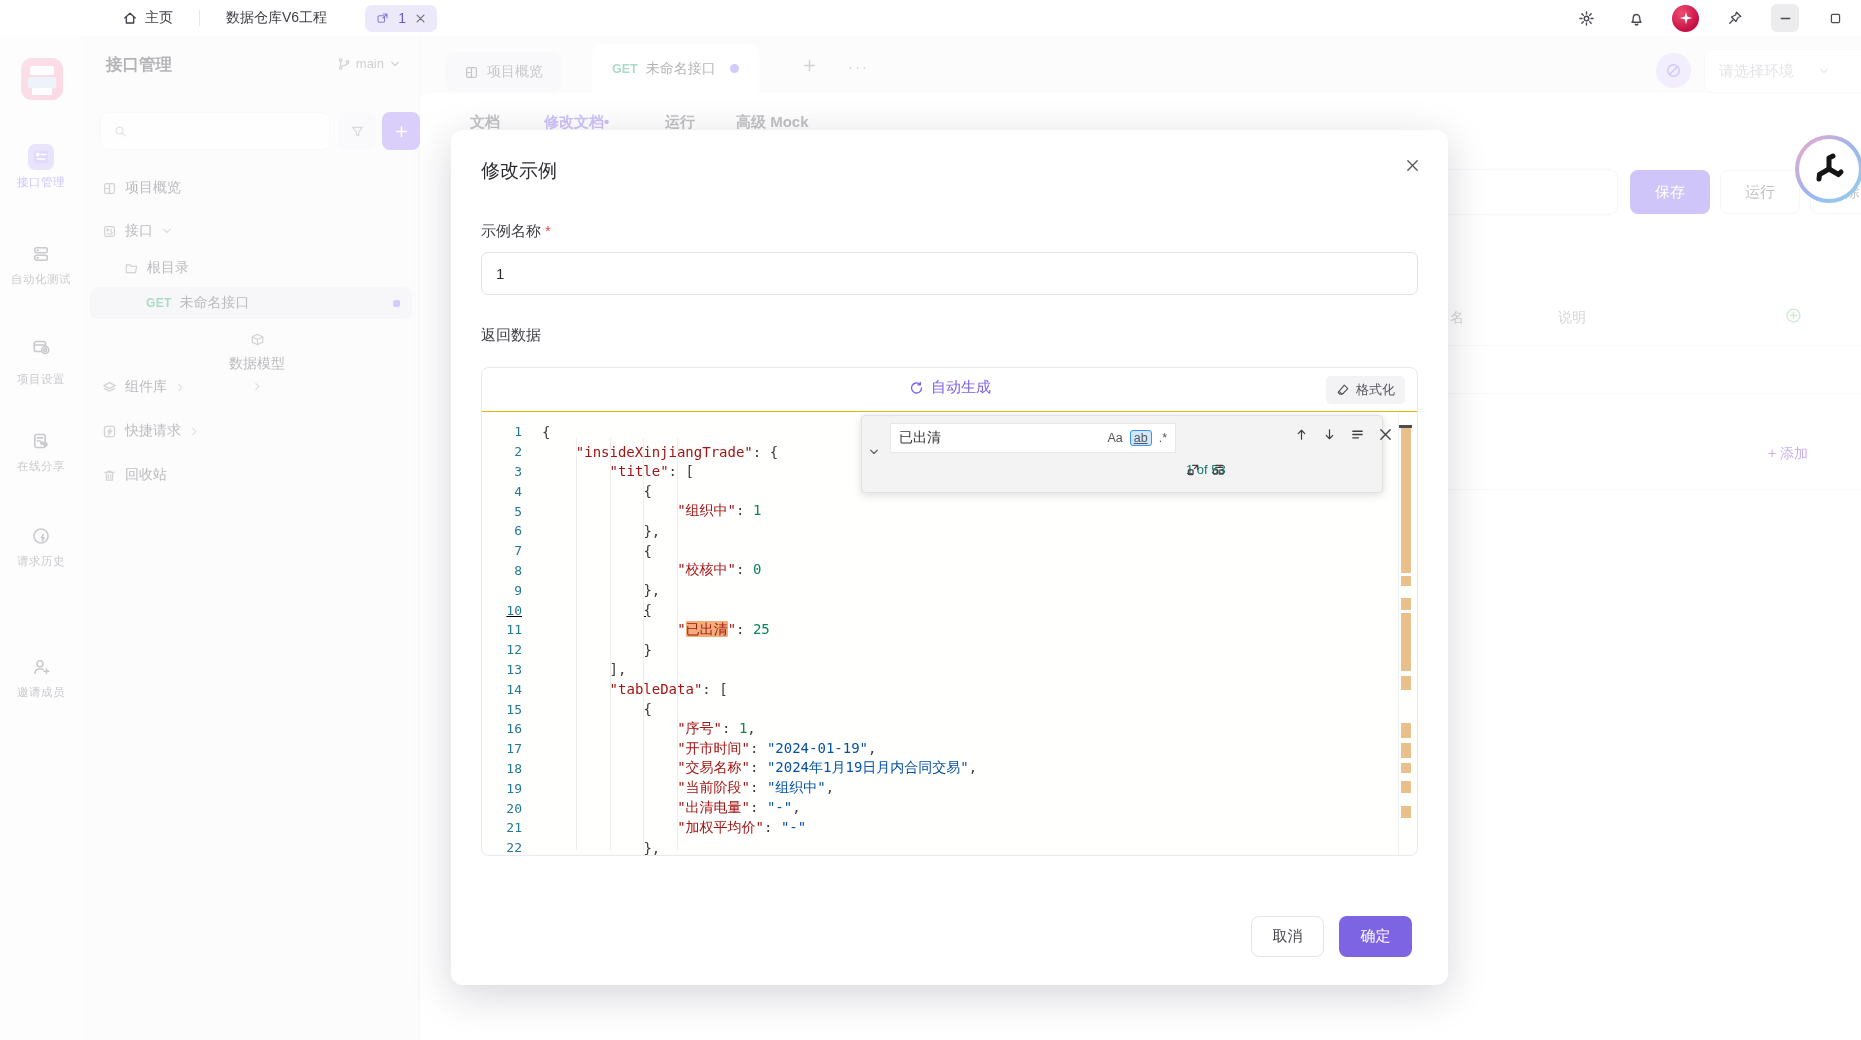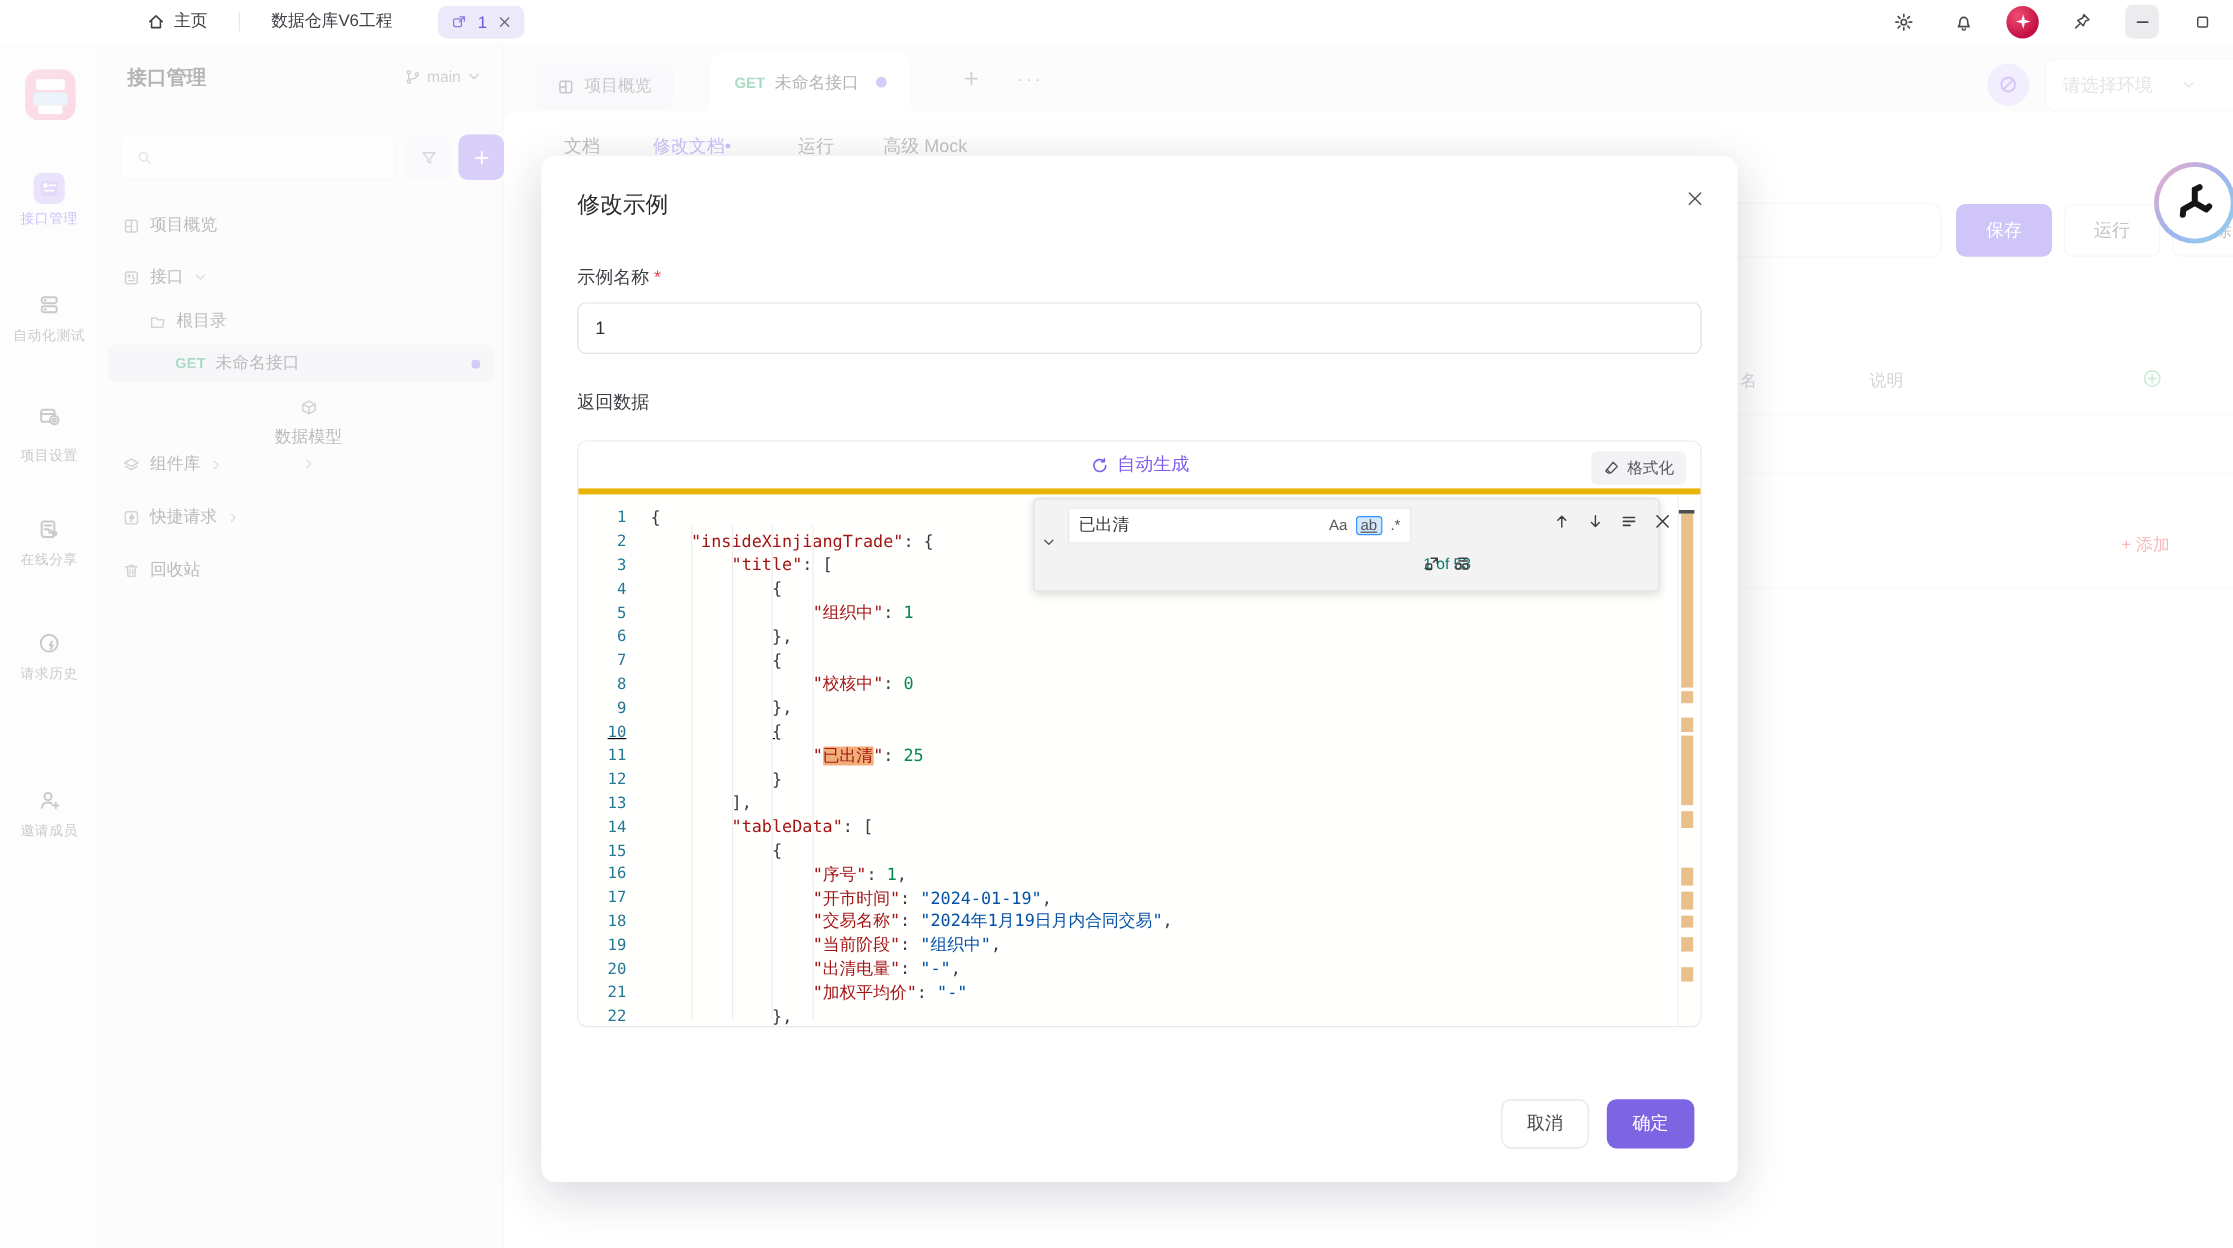--- a/index.html
+++ b/index.html
@@ -65,54 +65,54 @@
   .m-tab.active { left:172px; top:8px; height:49px; padding:0 20px; background:#fff; border-radius:10px 10px 0 0; color:#37373e; }
   .m-tab .method { font-size:12.5px; font-weight:700; color:#21a366; }
   .m-tab .adot { width:9px; height:9px; border-radius:50%; background:#8f76ee; margin-left:6px; }
   .m-plus { position:absolute; left:382px; top:22px; color:#8a8a92; }
   .m-more { position:absolute; left:428px; top:22px; color:#8a8a92; letter-spacing:2px; font-size:15px; }
   .env-circ { position:absolute; left:1236px; top:17px; width:35px; height:35px; border-radius:50%; background:#ddd2fa;
     display:flex; align-items:center; justify-content:center; color:#8f6ff0; }
   .env-box { position:absolute; left:1284px; top:13px; width:170px; height:44px; background:#fff; border:1px solid #ededf1;
     border-radius:9px; display:flex; align-items:center; padding:0 14px; color:#b7b7c1; font-size:15px; gap:24px; }
   #content { position:absolute; left:0; top:57px; right:0; bottom:0; background:#fff; border-radius:10px 0 0 0; }
-  .subtab { position:absolute; top:20px; font-size:15px; color:#5d5d66; }
+  .subtab { position:absolute; top:20px; font-size:15px; color:#5d5d66;font-weight:bold; }
   .subtab.active { color:#7c5cf0; }
   .subtab-line { position:absolute; width:62px; height:3px; border-radius:2px; background:#b7a3f6; }
   .url-stub { position:absolute; left:1005px; top:76px; width:193px; height:46px; background:#fff;
     border:1px solid #e9e9ee; border-radius:9px; }
   .act-btn { position:absolute; top:77px; height:44px; border-radius:8px; font-size:15px;
     display:flex; align-items:center; justify-content:center; }
   .act-save { left:1210px; width:80px; background:#8468ee; color:#fff; }
   .act-run  { left:1300px; width:80px; background:#fff; border:1px solid #e6e6ec; color:#5d5d66; }
   .act-del  { left:1390px; width:70px; background:#fff; border:1px solid #e6e6ec; color:#5d5d66; }
   .ptable-h { position:absolute; top:216px; font-size:14px; color:#8f8f98; }
   .ptable-line { position:absolute; left:1012px; right:0; height:1px; background:#f0f0f3; }
-  .add-row { position:absolute; left:1348px; top:352px; font-size:14px; color:#ef4444; }
+  .add-row { position:absolute; left:1348px; top:352px; font-size:14px; color:#6d28d9; }
 
   
   #overlay { position:absolute; inset:0; background:rgba(255,255,255,.62); z-index:50; }
 
   
   #floatlogo { position:absolute; left:1795px; top:135px; width:68px; height:68px; border-radius:50%;
     background:linear-gradient(135deg,#f2a9c6,#9fb4ee,#8fd2ef); padding:4px; z-index:300; }
   #floatlogo .inner { width:100%; height:100%; border-radius:50%; background:#fff;
     display:flex; align-items:center; justify-content:center; }
 
   
   #modal { position:absolute; left:451px; top:130px; width:997px; height:855px; background:#fff; border-radius:12px;
     box-shadow:0 10px 40px rgba(30,30,60,.18); z-index:100;padding-left:41px; }
   .mo-title { position:absolute; left:30px; top:28px; font-size:19px; font-weight:500; color:#2b2b31; }
   .mo-close { position:absolute; right:28px; top:28px; color:#55555c; cursor:pointer; }
   .mo-label { position:absolute; left:30px; font-size:15px; color:#3c3c43; }
   .req { color:#e5484d; margin-left:4px; }
   .mo-input { position:absolute; left:30px; top:122px; width:937px; height:43px; border:1px solid #e2e2e8; border-radius:7px;
     font-size:15px; color:#2f2f35; padding-left:14px; display:flex; align-items:center; background:#fff; }
   #editor { position:absolute; left:30px; top:237px; width:937px; height:489px; border:1px solid #e9e9ee; border-radius:8px; background:#fff; }
-  .ed-bar { position:absolute; left:0; top:0; right:0; height:44px; border-bottom:5px solid #eab308; }
+  .ed-bar { position:absolute; left:0; top:0; right:0; height:44px; border-bottom:1px solid #eab308; }
   .autogen { position:absolute; left:50%; transform:translateX(-50%); top:10px; display:flex; gap:7px; align-items:center;
     color:#7c5cf0; font-size:15px; cursor:pointer; }
   .fmt-btn { position:absolute; right:12px; top:8px; height:28px; padding:0 10px; background:#f3f3f6; border-radius:5px;
     display:flex; align-items:center; gap:6px; font-size:13px; color:#55555c; cursor:pointer; }
   #codearea { position:absolute; left:0; top:45px; right:0; bottom:0; background:#fffffe; overflow:hidden;
     font-family:"DejaVu Sans Mono","Liberation Mono",monospace; font-size:14px; border-radius:0 0 8px 8px; }
   .code-line { position:absolute; left:0; right:30px; height:19.8px; display:flex; align-items:center; white-space:pre; }
   .gut { width:40px; text-align:right; color:#237893; font-size:13px; flex:none; }
   .ctext { padding-left:20px; }
   .tk-p { color:#3b3b3b; } .tk-k { color:#a31515; } .tk-s { color:#0451a5; } .tk-n { color:#098658; }

